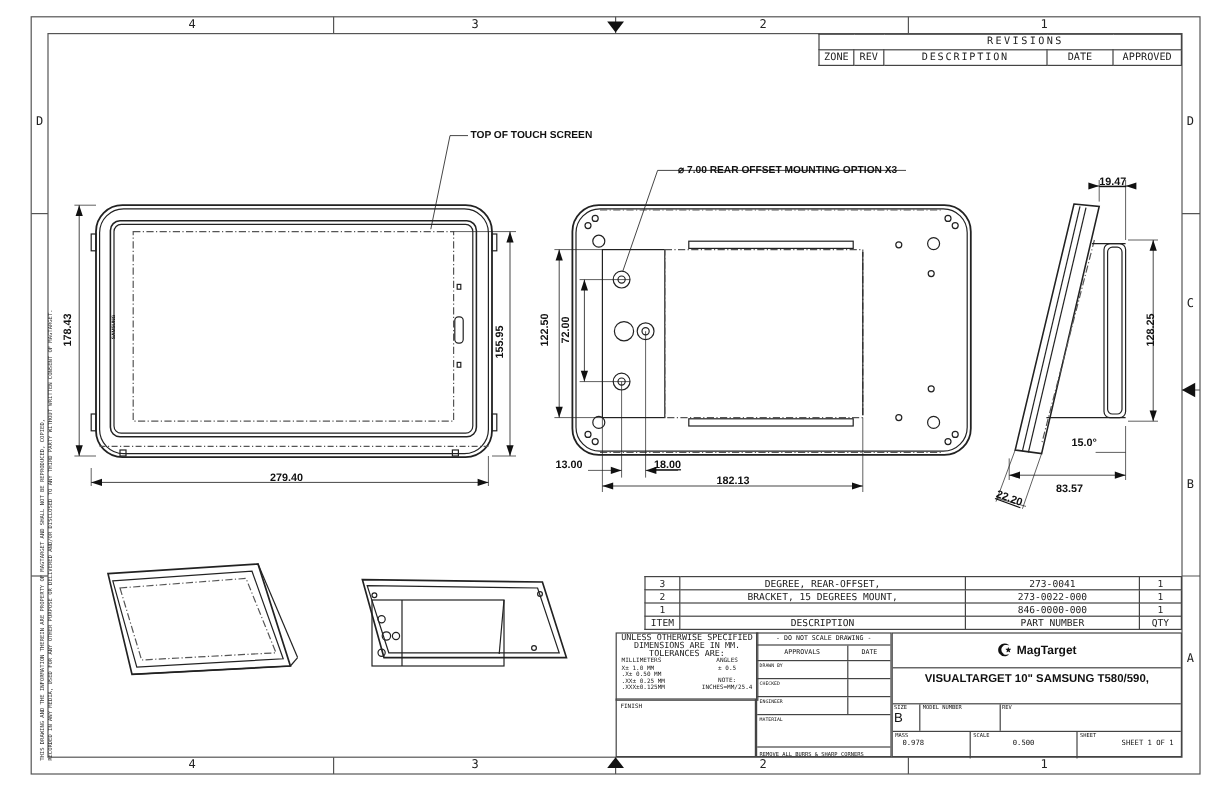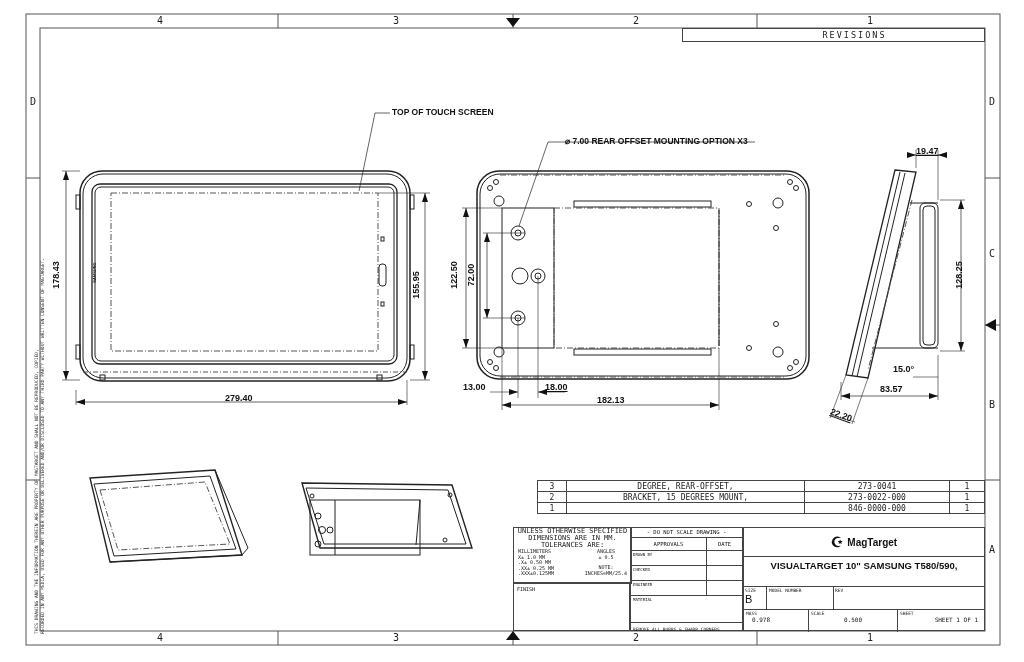--- a/index.html
+++ b/index.html
@@ -63,20 +63,27 @@
     <div>THIS DRAWING AND THE INFORMATION THEREIN ARE PROPERTY OF MAGTARGET AND SHALL NOT BE REPRODUCED, COPIED,</div>
     <div>RECORDED IN ANY MEDIA, USED FOR ANY OTHER PURPOSE OR DELIVERED AND/OR DISCLOSED TO ANY THIRD PARTY WITHOUT WRITTEN CONSENT OF MAGTARGET.</div>
   </div>
 </div>
 
 <table class="tbl" style="left:682px;top:28px;width:303px;font-size:8.5px;">
   <tbody>
       <tr style="height:13px;">
         <td colspan="5" style="letter-spacing:2px;padding-left:44px;">REVISIONS</td>
       </tr>
+  <tr style="height:13px;">
+    <td style="width:24px;">ZONE</td>
+    <td style="width:20px;">REV</td>
+    <td style="letter-spacing:1.5px;">DESCRIPTION</td>
+    <td style="width:50px;">DATE</td>
+    <td style="width:52px;">APPROVED</td>
+  </tr>
 </tbody>
   </table>
 
 <svg width="1024" height="662">
   <g fill="none" stroke="#222" stroke-width="1">
 
     <g>
       <rect x="80" y="171" width="330" height="210" rx="22" stroke-width="1.5"></rect>
       <rect x="83" y="174" width="324" height="204" rx="20"></rect>
       <rect x="92" y="184" width="305" height="180" rx="8" stroke-width="1.3"></rect>
@@ -241,21 +248,21 @@
 <div class="dim" style="left:402px;top:280px;transform:rotate(-90deg);">155.95</div>
 <div class="dim" style="left:225px;top:393px;">279.40</div>
 <div class="dim" style="left:440px;top:270px;transform:rotate(-90deg);">122.50</div>
 <div class="dim" style="left:460px;top:270px;transform:rotate(-90deg);">72.00</div>
 <div class="dim" style="left:463px;top:382px;">13.00</div>
 <div class="dim" style="left:545px;top:382px;text-decoration:underline;">18.00</div>
 <div class="dim" style="left:597px;top:395px;">182.13</div>
 <div class="dim" style="left:916px;top:146px;text-decoration:underline;">19.47</div>
 <div class="dim" style="left:945px;top:270px;transform:rotate(-90deg);">128.25</div>
 <div class="dim" style="left:893px;top:364px;">15.0°</div>
-<div class="dim" style="left:880px;top:384px;">83.57</div>
+<div class="dim" style="left:880px;top:402px;">83.57</div>
 <div class="dim" style="left:830px;top:410px;transform:rotate(20deg);text-decoration:underline;">22.20</div>
 <div class="abs" style="left:84px;top:270px;transform:rotate(-90deg);font-size:4px;font-weight:bold;">SAMSUNG</div>
 
 <table class="tbl" style="left:537px;top:480px;width:448px;font-size:8px;">
   <tbody>
       <tr style="height:11px;">
     <td style="width:24px;">3</td>
     <td>DEGREE, REAR-OFFSET,</td>
     <td style="width:140px;">273-0041</td>
     <td style="width:30px;">1</td>
@@ -264,20 +271,26 @@
     <td>2</td>
     <td>BRACKET, 15 DEGREES MOUNT,</td>
     <td>273-0022-000</td>
     <td>1</td>
   </tr>
   <tr style="height:11px;">
     <td>1</td>
     <td></td>
     <td>846-0000-000</td>
     <td>1</td>
+  </tr>
+  <tr style="height:11px;">
+    <td>ITEM</td>
+    <td>DESCRIPTION</td>
+    <td>PART NUMBER</td>
+    <td>QTY</td>
   </tr>
 </tbody>
   </table>
 
 <div class="abs small-mono" style="left:513px;top:527px;width:117px;height:55px;border:1px solid #444;font-size:6.5px;line-height:7px;text-align:center;color:#222;">
   <div style="font-size:7px;">UNLESS OTHERWISE SPECIFIED</div>
   <div style="font-size:7px;">DIMENSIONS ARE IN MM.</div>
   <div style="font-size:7px;">TOLERANCES ARE:</div>
   <div style="display:flex;justify-content:space-between;font-size:5px;line-height:5.5px;padding:0 4px;text-align:left;">
     <div>

